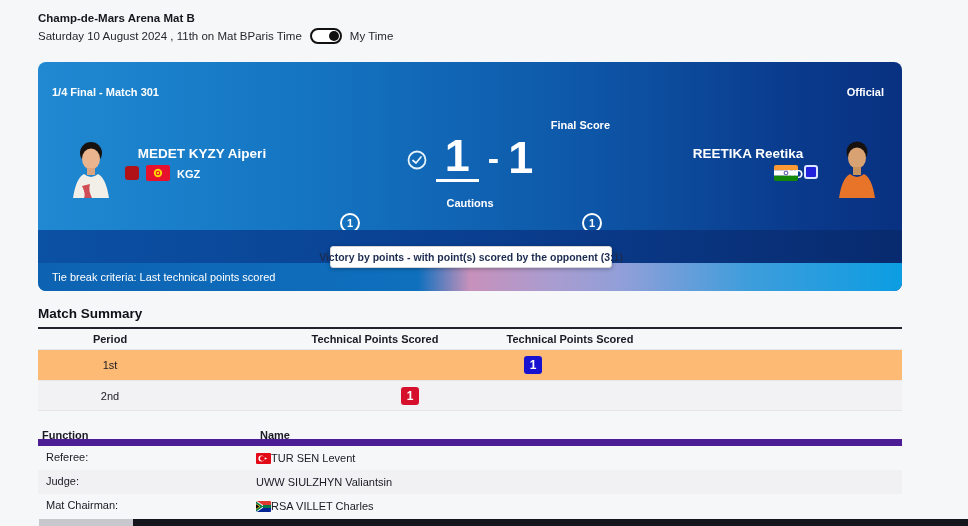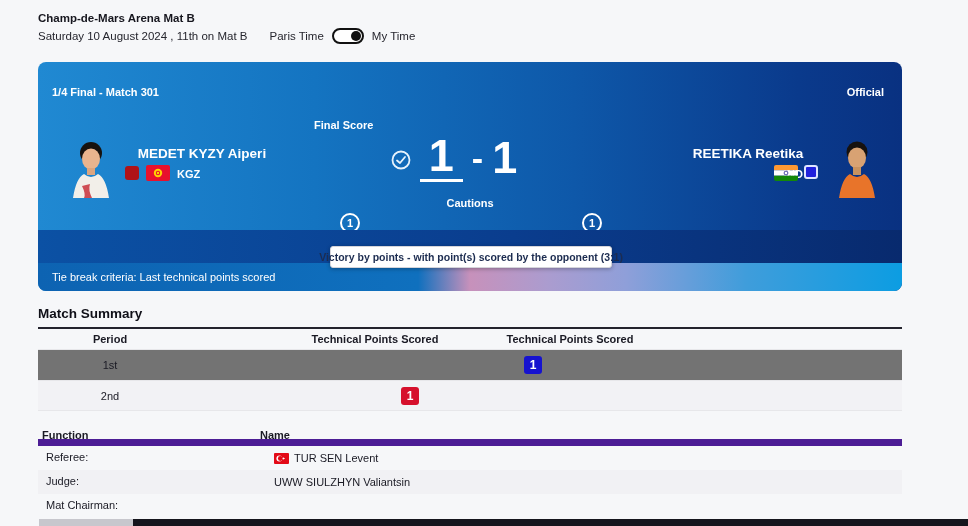--- a/index.html
+++ b/index.html
@@ -2,21 +2,21 @@
 <html><head>
 <meta charset="utf-8">
 <style>
   * { margin:0; padding:0; box-sizing:border-box; }
   body { background:#e9e9ec; font-family:"Liberation Sans", sans-serif; }
   .page { position:relative; width:968px; height:526px; background:#f6f7f9; overflow:hidden; }
 
   
   .venue { position:absolute; left:38px; top:12px; font-size:11.5px; font-weight:bold; color:#16161e; }
   .schedule-row { position:absolute; left:38px; top:28px; display:flex; align-items:center; font-size:11.5px; color:#26262e; }
-  .schedule-text { margin-right:22px; }
+  .schedule-text { }
   .tz-label { color:#26262e; }
   .toggle { width:32px; height:16px; border:2px solid #111; border-radius:9px; background:#fff; margin:0 8px; position:relative; cursor:pointer; }
   .toggle .knob { position:absolute; right:1px; top:1px; width:10px; height:10px; border-radius:50%; background:#111; }
 
   
   .banner { position:absolute; left:38px; top:62px; width:864px; height:229px; border-radius:8px; overflow:hidden;
             background:linear-gradient(90deg,#2089d2 0%,#1474c1 32%,#0e58a9 62%,#0a3a8c 88%,#093181 100%); color:#fff; }
   .round-label { position:absolute; left:14px; top:24px; font-size:11px; font-weight:bold; }
   .official-label { position:absolute; right:18px; top:24px; font-size:11px; font-weight:bold; }
 
@@ -31,21 +31,21 @@
   .corner-sq { position:absolute; width:14px; height:14px; border-radius:3px; }
   .corner-red { left:87px; top:104px; background:#b01217; }
   .corner-blue { left:766px; top:103px; background:#2121dc; border:2px solid #dfe6ff; }
   .flag { position:absolute; width:24px; height:16px; border-radius:2px; overflow:hidden; display:block; }
   .flag-kgz { left:108px; top:103px; }
   .flag-ind { left:736px; top:103px; }
   .cc { position:absolute; font-size:11px; font-weight:bold; }
   .cc-kgz { left:139px; top:106px; }
   .cc-ind { left:714px; top:106px;padding-left:32px; }
 
-  .scorebox { position:absolute; left:276px; top:57px; width:280px; text-align:left; }
+  .scorebox { position:absolute; left:292px; top:57px; width:280px; text-align:right; }
   .fs-label { font-size:11px; font-weight:bold; }
   .scoreline { display:flex; justify-content:center; align-items:center; gap:9px; margin-top:3px; }
   .digit { font-size:45px; line-height:44px; font-weight:bold; }
   .digit-u { border-bottom:3px solid #fff; padding:0 9px 1px; }
   .score-dash { font-size:34px; font-weight:bold; line-height:40px; }
   .check-icon { width:20px; height:20px; margin-top:4px; }
 
   .cautions-label { position:absolute; left:292px; top:135px; width:280px; text-align:center; font-size:11px; font-weight:bold; }
   .challenges-label { position:absolute; left:292px; top:152px; width:280px; text-align:center; font-size:11px; font-weight:bold; }
   .chal-badge { position:absolute; width:20px; height:20px; border:2.5px solid #fff; border-radius:50%; font-size:11px; font-weight:bold;
@@ -64,38 +64,38 @@
 
   
   .ms-title { position:absolute; left:38px; top:306px; font-size:13.5px; font-weight:bold; color:#101018; }
   .ms-table { position:absolute; left:38px; top:327px; width:864px; border-top:2px solid #23232d; font-size:11px; color:#1a1a24; }
   .ms-head { position:relative; height:20px; font-weight:bold; }
   .ms-head span { position:absolute; top:4px; text-align:center; }
   .h-period { left:32px; width:80px; }
   .h-tps1 { left:227px; width:220px; }
   .h-tps2 { left:422px; width:220px; }
   .ms-row { position:relative; height:31px; border-top:1px solid #e7e7ea; }
-  .ms-row1 { background:#737373; }
+  .ms-row1 { background:#fdba74; }
   .ms-row2 { background:#f2f2f5; border-bottom:1px solid #e7e7ea; }
   .period-cell { position:absolute; left:32px; width:80px; text-align:center; line-height:31px; }
   .points-badge { position:absolute; top:6px; width:18px; height:18px; border-radius:3px; color:#fff; font-size:12px; font-weight:bold;
                   display:flex; align-items:center; justify-content:center; }
   .points-badge:empty { display:none; }
   .badge-blue { background:#1612cf; left:486px; }
   .badge-red { background:#d6102c; left:363px; }
 
   
   .of-table { position:absolute; left:38px; top:427px; width:864px; font-size:11px; color:#1a1a24; }
   .of-head { position:relative; height:19px; font-weight:bold; border-bottom:7px solid #4c1d95; }
   .of-head .h-func { position:absolute; left:4px; top:2px; }
   .of-head .h-name { position:absolute; left:222px; top:2px; }
   .of-row { position:relative; height:24px; }
   .of-row.alt { background:#f1f1f4; }
   .func-cell { position:absolute; left:8px; top:5px;text-align:right; }
-  .name-cell { position:absolute; left:236px; top:0; height:24px; display:flex; align-items:center; gap:5px; }
+  .name-cell { position:absolute; left:218px; top:0; height:24px; display:flex; align-items:center; }
   .mini-flag { width:15px; height:11px; border-radius:1px; overflow:hidden; display:block; }
 
   
   .bar-gray { position:absolute; left:39px; top:519px; width:94px; height:7px; background:#c7c7cd; }
   .bar-dark { position:absolute; left:133px; top:519px; width:835px; height:7px; background:#15151d; }
 </style>
 </head>
 <body>
 
 <div class="page">
@@ -210,19 +210,31 @@
       </span>
     </div>
     <div class="of-row alt">
       <span class="func-cell">Judge:</span>
       <span class="name-cell">
         <span>UWW SIULZHYN Valiantsin</span>
       </span>
     </div>
     <div class="of-row">
       <span class="func-cell">Mat Chairman:</span>
+      <span class="name-cell">
+        <svg class="mini-flag" viewBox="0 0 15 11">
+          <rect width="15" height="5.5" fill="#de3831"></rect>
+          <rect y="5.5" width="15" height="5.5" fill="#002395"></rect>
+          <path d="M0,-0.5 L9,5.5 L0,11.5 Z" fill="#fff"></path>
+          <rect x="7" y="4" width="8" height="3" fill="#007a4d"></rect>
+          <path d="M0,0.6 L7.4,5.5 L0,10.4 Z" fill="#007a4d"></path>
+          <path d="M0,2.4 L4.6,5.5 L0,8.6 Z" fill="#ffb612"></path>
+          <path d="M0,3.3 L3.3,5.5 L0,7.7 Z" fill="#000"></path>
+        </svg>
+        <span>RSA VILLET Charles</span>
+      </span>
     </div>
   </div>
 
   <div class="bar-gray"></div>
   <div class="bar-dark"></div>
 
 </div>
 
 </body></html>

